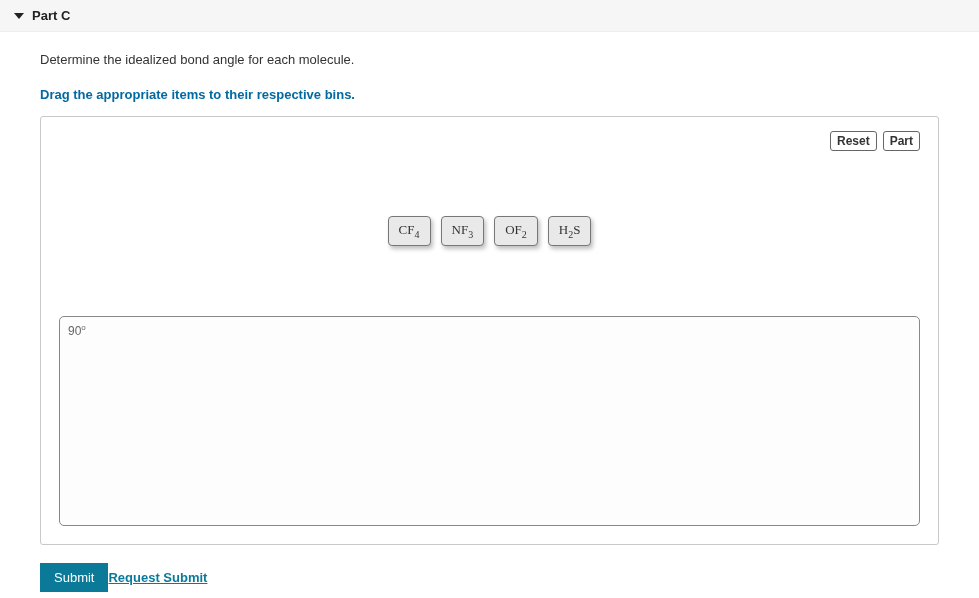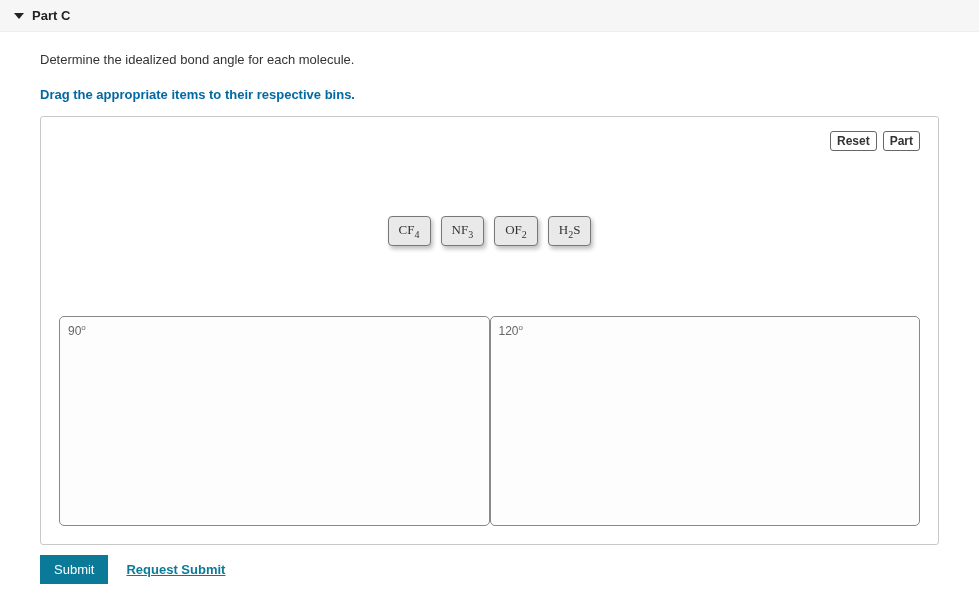--- a/index.html
+++ b/index.html
@@ -88,24 +88,23 @@
     position: relative;
   }
   .bin-label {
     position: absolute;
     top: 6px; left: 8px;
     color: #666;
     font-size: 12px;
   }
   .bin-label sup { font-size: 8px; vertical-align: super; }
   .actions {
-    margin-top: 10px;
+    margin-top: 18px;
     display: flex;
     align-items: center;
-    gap: 18px;
   }
   .submit-btn {
     background: #0b7a99;
     color: #fff;
     border: none;
     padding: 7px 14px;
     font-size: 13px;
     font-family: inherit;
     cursor: pointer;
   }
@@ -149,25 +148,20 @@
         <span>H</span><sub>2</sub><span>S</span>
       </div>
     </div>
 
     <div class="bins-row">
       <div class="bin">
         <div class="bin-label">
           <span>90</span><sup>o</sup>
         </div>
       </div>
-      <div class="bin">
-        <div class="bin-label">
-          <span>120</span><sup>o</sup>
-        </div>
-      </div>
     </div>
   </div>
 
   <div class="actions">
     <button class="submit-btn">Submit</button>
     <span class="req-link">Request Submit</span>
   </div>
 </div>
 
 </body></html>

